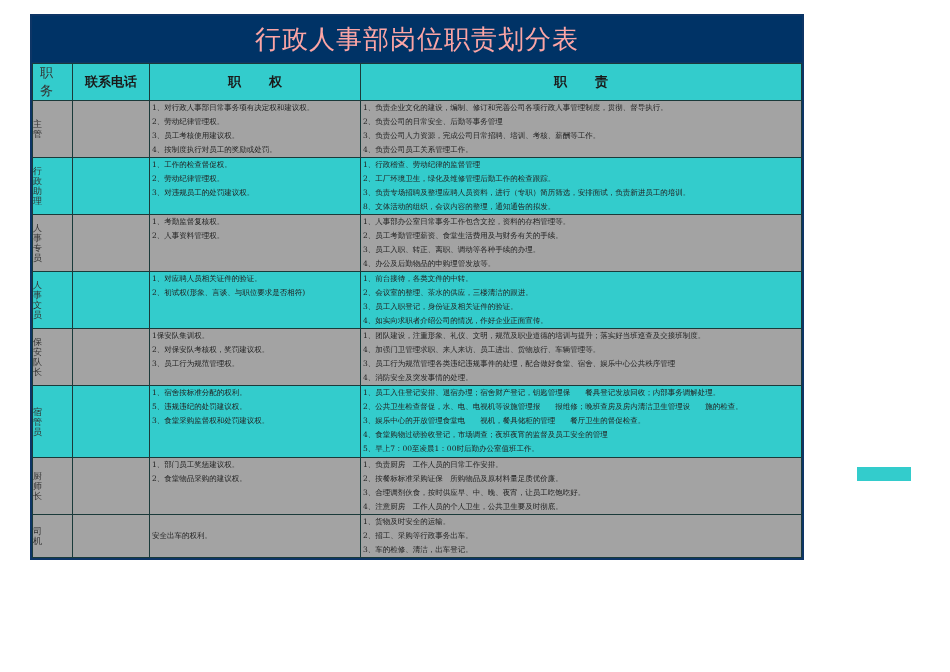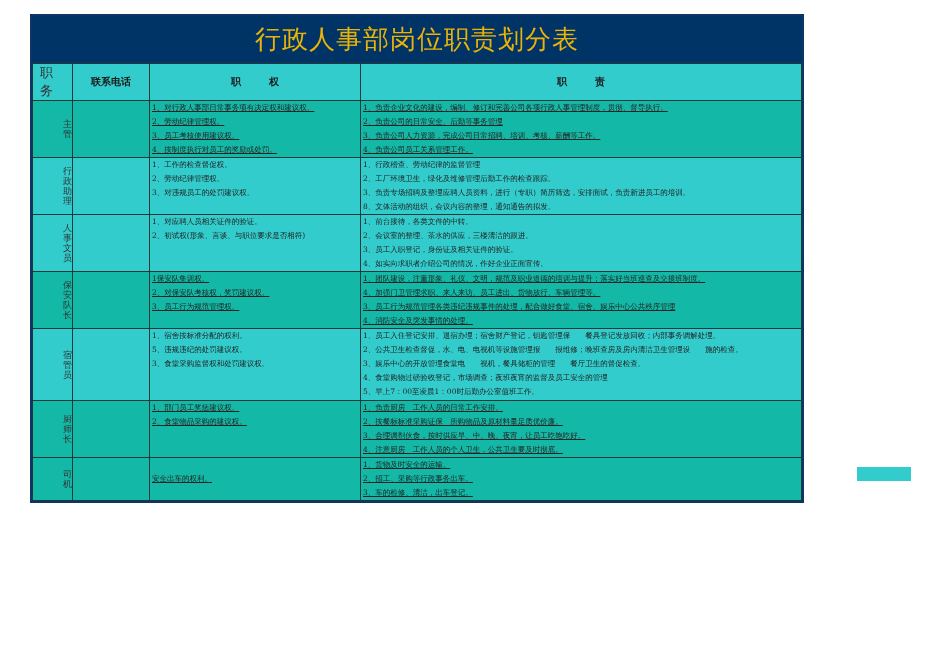--- a/index.html
+++ b/index.html
@@ -16,21 +16,21 @@
       left: 30px;
       top: 14px;
       width: 774px;
       border: 2px solid #0d3566;
       box-sizing: border-box;
       background: #0d3566;
     }
     .title-bar {
       height: 46px;
       background: #003366;
-      color: #eab308;
+      color: #fca5a5;
       display: flex;
       align-items: center;
       justify-content: center;
       font-family: "DejaVu Sans", "Liberation Sans", sans-serif;
       font-size: 26px;
       letter-spacing: 1px;
       border-bottom: 1px solid #0d3566;
     }
     table {
       border-collapse: collapse;
@@ -49,35 +49,35 @@
     thead th {
       background: #33cccc;
       height: 22px;
       font-size: 9px;
       font-weight: normal;
       color: #1a1a1a;
     }
     thead th.bold {
       font-family: "DejaVu Sans", "Liberation Sans", sans-serif;
       font-weight: bold;
-      font-size: 10px;
+      font-size: 13px;
     }
     thead th.spaced {
       letter-spacing: 28px;
       text-indent: 28px;
     }
     thead th.role-h {
       font-size: 13px;
       letter-spacing: 12px;
       color: #333;
     }
-    tbody tr.yellow td { background: #14b8a6; text-decoration: underline; }
+    tbody tr.yellow td { background: #a3a3a3; }
     tbody tr.teal td { background: #33cccc; }
     td.role {
-      text-align: right;
+      text-align: left;
       font-size: 9px;
       line-height: 10px;
       color: #333;
       margin-top: 20px;
     }
     td.role span {
       display: inline-block;
       width: 10px;
       word-break: break-all;
     }
@@ -144,20 +144,34 @@
             <div>2、劳动纪律管理权。</div>
             <div>3、对违规员工的处罚建议权。</div>
           </td>
           <td class="list">
             <div>1、行政稽查、劳动纪律的监督管理</div>
             <div>2、工厂环境卫生，绿化及维修管理后勤工作的检查跟踪。</div>
             <div>3、负责专场招聘及整理应聘人员资料，进行（专职）简历筛选，安排面试，负责新进员工的培训。</div>
             <div>8、文体活动的组织，会议内容的整理，通知通告的拟发。</div>
           </td>
         </tr>
+        <tr class="yellow" style="height: 57px;">
+          <td class="role"><span>人事专员</span></td>
+          <td></td>
+          <td class="list">
+            <div>1、考勤监督复核权。</div>
+            <div>2、人事资料管理权。</div>
+          </td>
+          <td class="list">
+            <div>1、人事部办公室日常事务工作包含文控，资料的存档管理等。</div>
+            <div>2、员工考勤管理薪资、食堂生活费用及与财务有关的手续。</div>
+            <div>3、员工入职、转正、离职、调动等各种手续的办理。</div>
+            <div>4、办公及后勤物品的申购理管发放等。</div>
+          </td>
+        </tr>
         <tr class="teal" style="height: 57px;">
           <td class="role"><span>人事文员</span></td>
           <td></td>
           <td class="list">
             <div>1、对应聘人员相关证件的验证。</div>
             <div>2、初试权(形象、言谈、与职位要求是否相符)</div>
           </td>
           <td class="list">
             <div>1、前台接待，各类文件的中转。</div>
             <div>2、会议室的整理、茶水的供应，三楼清洁的跟进。</div>

